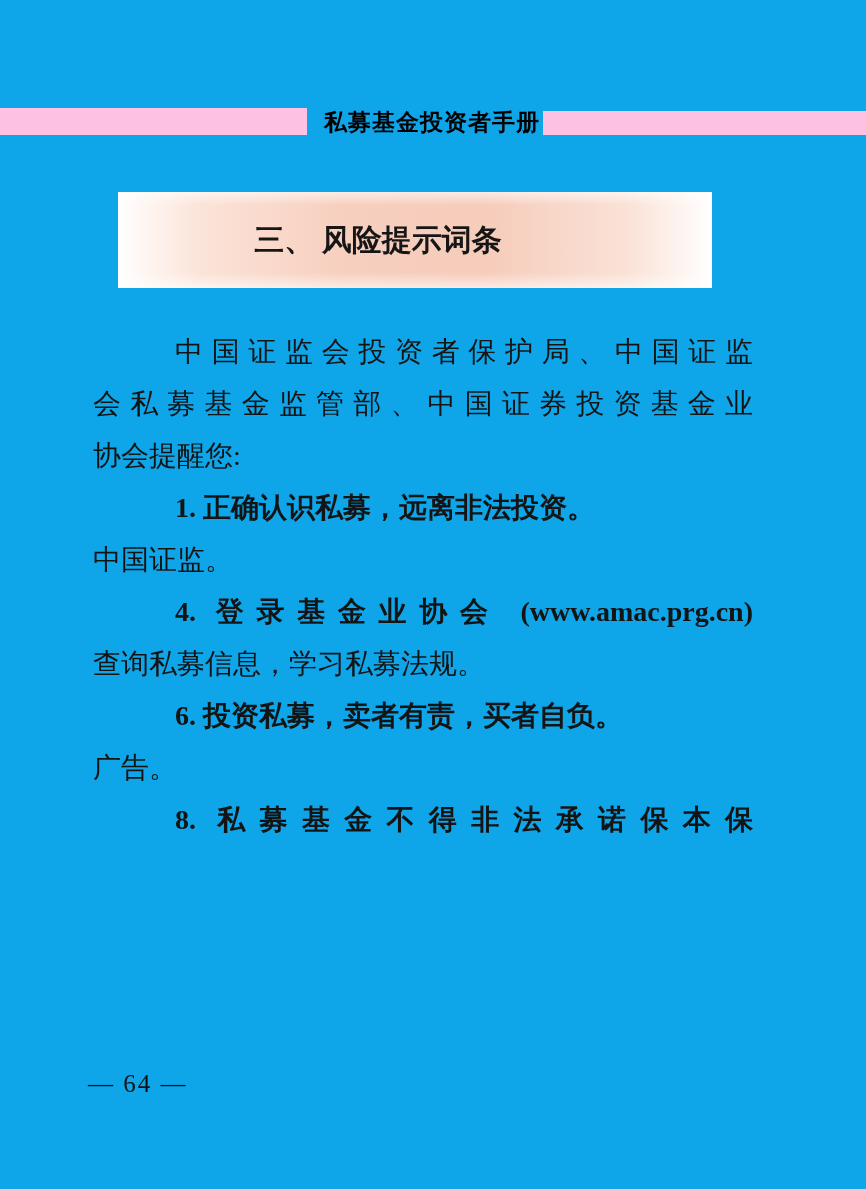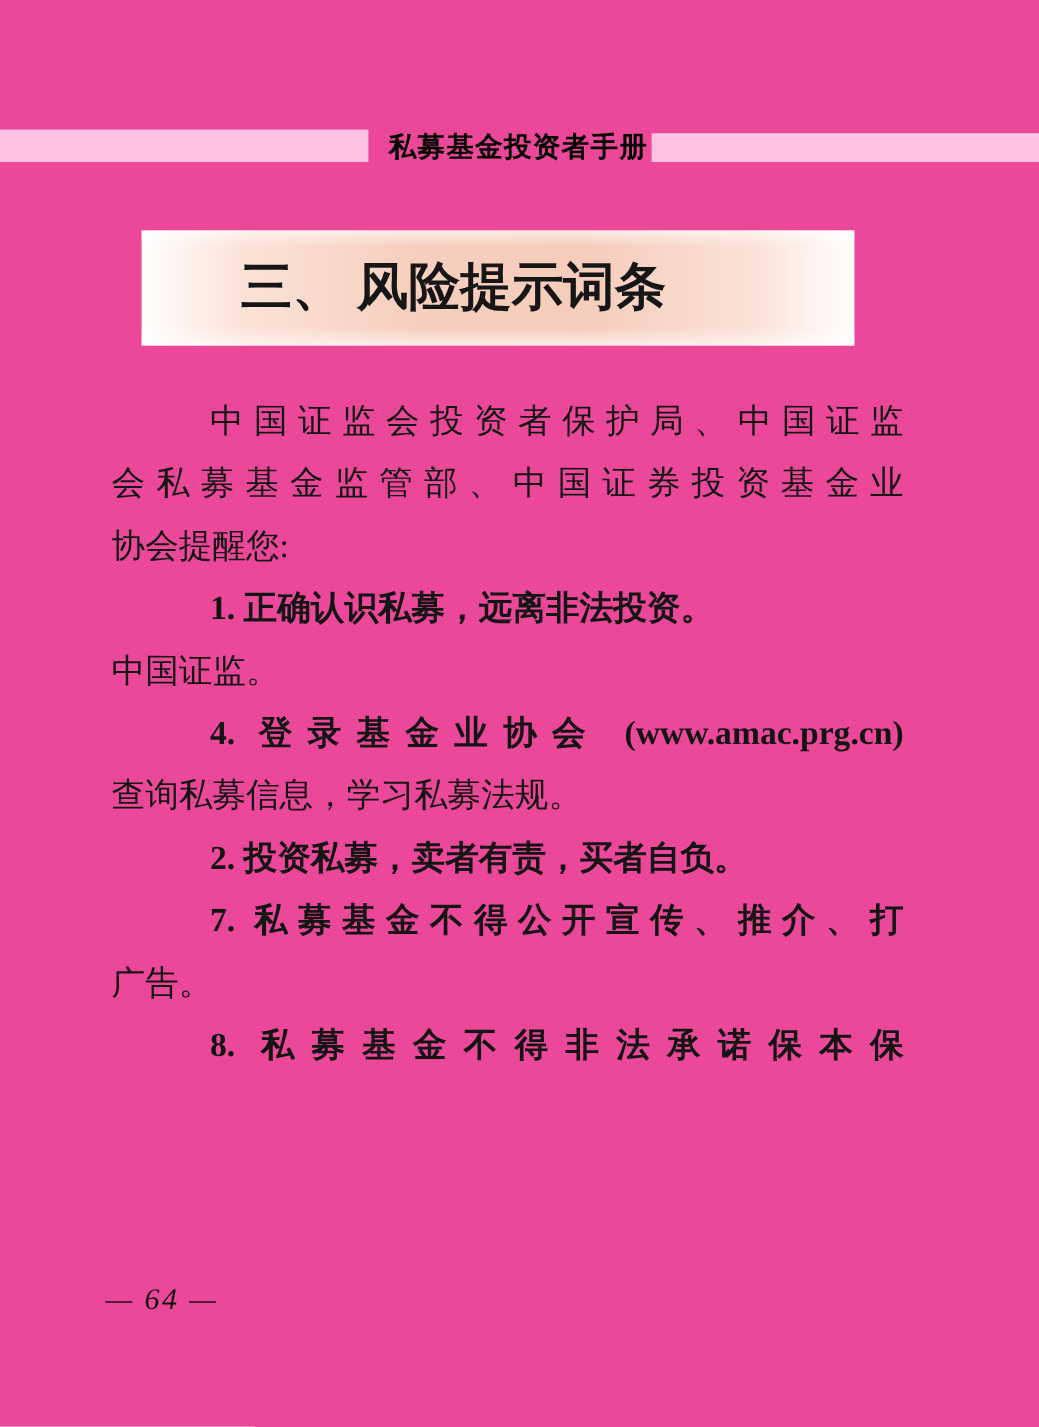--- a/index.html
+++ b/index.html
@@ -1,19 +1,19 @@
 <!DOCTYPE html>
 <html><head>
 <meta charset="utf-8">
 <style>
   html,body{margin:0;padding:0;background:#ffffff;}
   .page{
     position:relative;
     width:866px;height:1189px;
-    background:#ec4899;
+    background:#0ea5e9;
     overflow:hidden;
     font-family:"Liberation Serif","DejaVu Serif",serif;
     color:#141414;
   }
   
   .hbar{position:absolute;height:27px;}
   .hbar-left{left:0;top:108px;width:307px;}
   .hbar-right{left:543px;top:111px;width:323px;height:24px;}
   .running-title{
     position:absolute;left:320px;top:106px;width:224px;height:34px;
@@ -26,21 +26,21 @@
   .banner{
     position:absolute;left:118px;top:192px;width:594px;height:96px;
     background:
       linear-gradient(180deg, rgba(255,255,255,.60) 0%, rgba(255,255,255,0) 14%, rgba(255,255,255,0) 84%, rgba(255,255,255,.60) 100%),
       linear-gradient(90deg, #ffffff 0%, #fbe3d8 14%, #f7cfbe 38%, #f6ccbb 62%, #fae2d7 86%, #ffffff 100%);
   }
   .banner-title{
     position:absolute;left:0;top:0;width:100%;height:96px;
     line-height:96px;text-align:center;
     padding-right:74px;box-sizing:border-box;
-    font-size:43px;font-weight:bold;color:#161616;
+    font-size:30px;font-weight:bold;color:#161616;
     white-space:nowrap;
   }
   
   .body-text{
     position:absolute;left:93px;top:326px;width:660px;
     font-size:28px;
   }
   .line{
     height:52px;line-height:52px;
     white-space:nowrap;
@@ -48,21 +48,20 @@
   }
   .ind-first{text-indent:82px;font-weight:bold;}      
   .ind-para{margin-left:38px;text-indent:44px;}  
   .ind-para0{}      
   .stretch{text-align:justify;text-align-last:justify;}
   
   .page-number{
     position:absolute;left:88px;top:1070px;
     font-size:25px;letter-spacing:2px;color:#111;
     white-space:nowrap;
-    font-style:italic;
   }
 </style>
 </head>
 <body>
 
 <div class="page">
 
   <div class="hbar hbar-left" style="background: rgb(252, 193, 227);"></div>
   <div class="running-title">私募基金投资者手册</div>
   <div class="hbar hbar-right" style="background: rgb(252, 193, 227);"></div>
@@ -72,21 +71,20 @@
   </div>
 
   <div class="body-text">
       <div class="line ind-para stretch">中国证监会投资者保护局、中国证监</div>
       <div class="line ind-para0 stretch">会私募基金监管部、中国证券投资基金业</div>
       <div class="line ind-para0">协会提醒您:</div>
       <div class="line ind-first">1. 正确认识私募，远离非法投资。</div>
       <div class="line">中国证监。</div>
       <div class="line ind-first stretch">4. 登录基金业协会 (www.amac.prg.cn)</div>
       <div class="line">查询私募信息，学习私募法规。</div>
-      <div class="line ind-first">2. 投资私募，卖者有责，买者自负。</div>
-      <div class="line ind-first stretch">7. 私募基金不得公开宣传、推介、打</div>
+      <div class="line ind-first">6. 投资私募，卖者有责，买者自负。</div>
       <div class="line">广告。</div>
       <div class="line ind-first stretch">8. 私募基金不得非法承诺保本保</div>
     </div>
 
   <div class="page-number">— 64 —</div>
 
 </div>
 
 </body></html>

